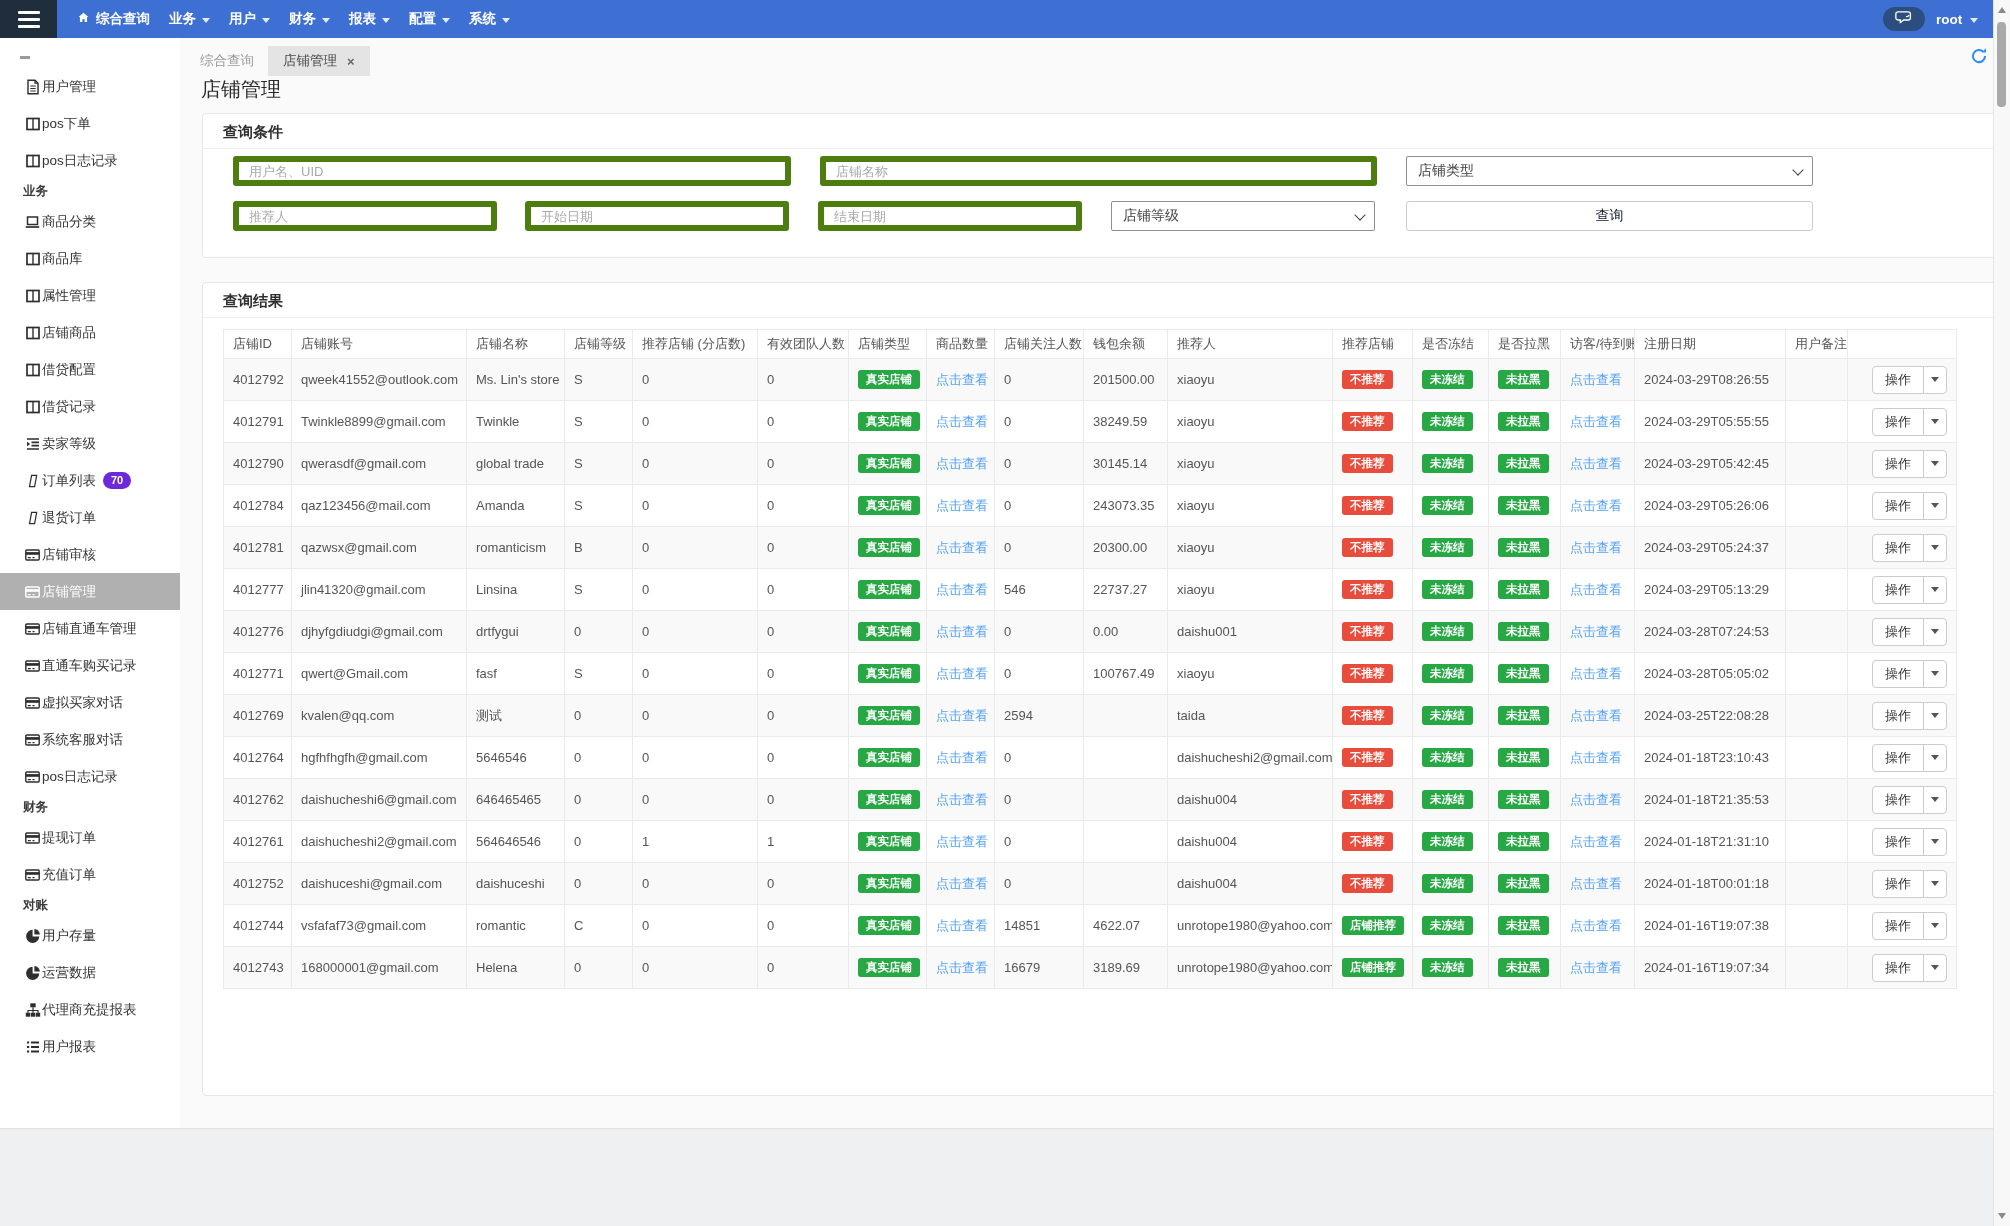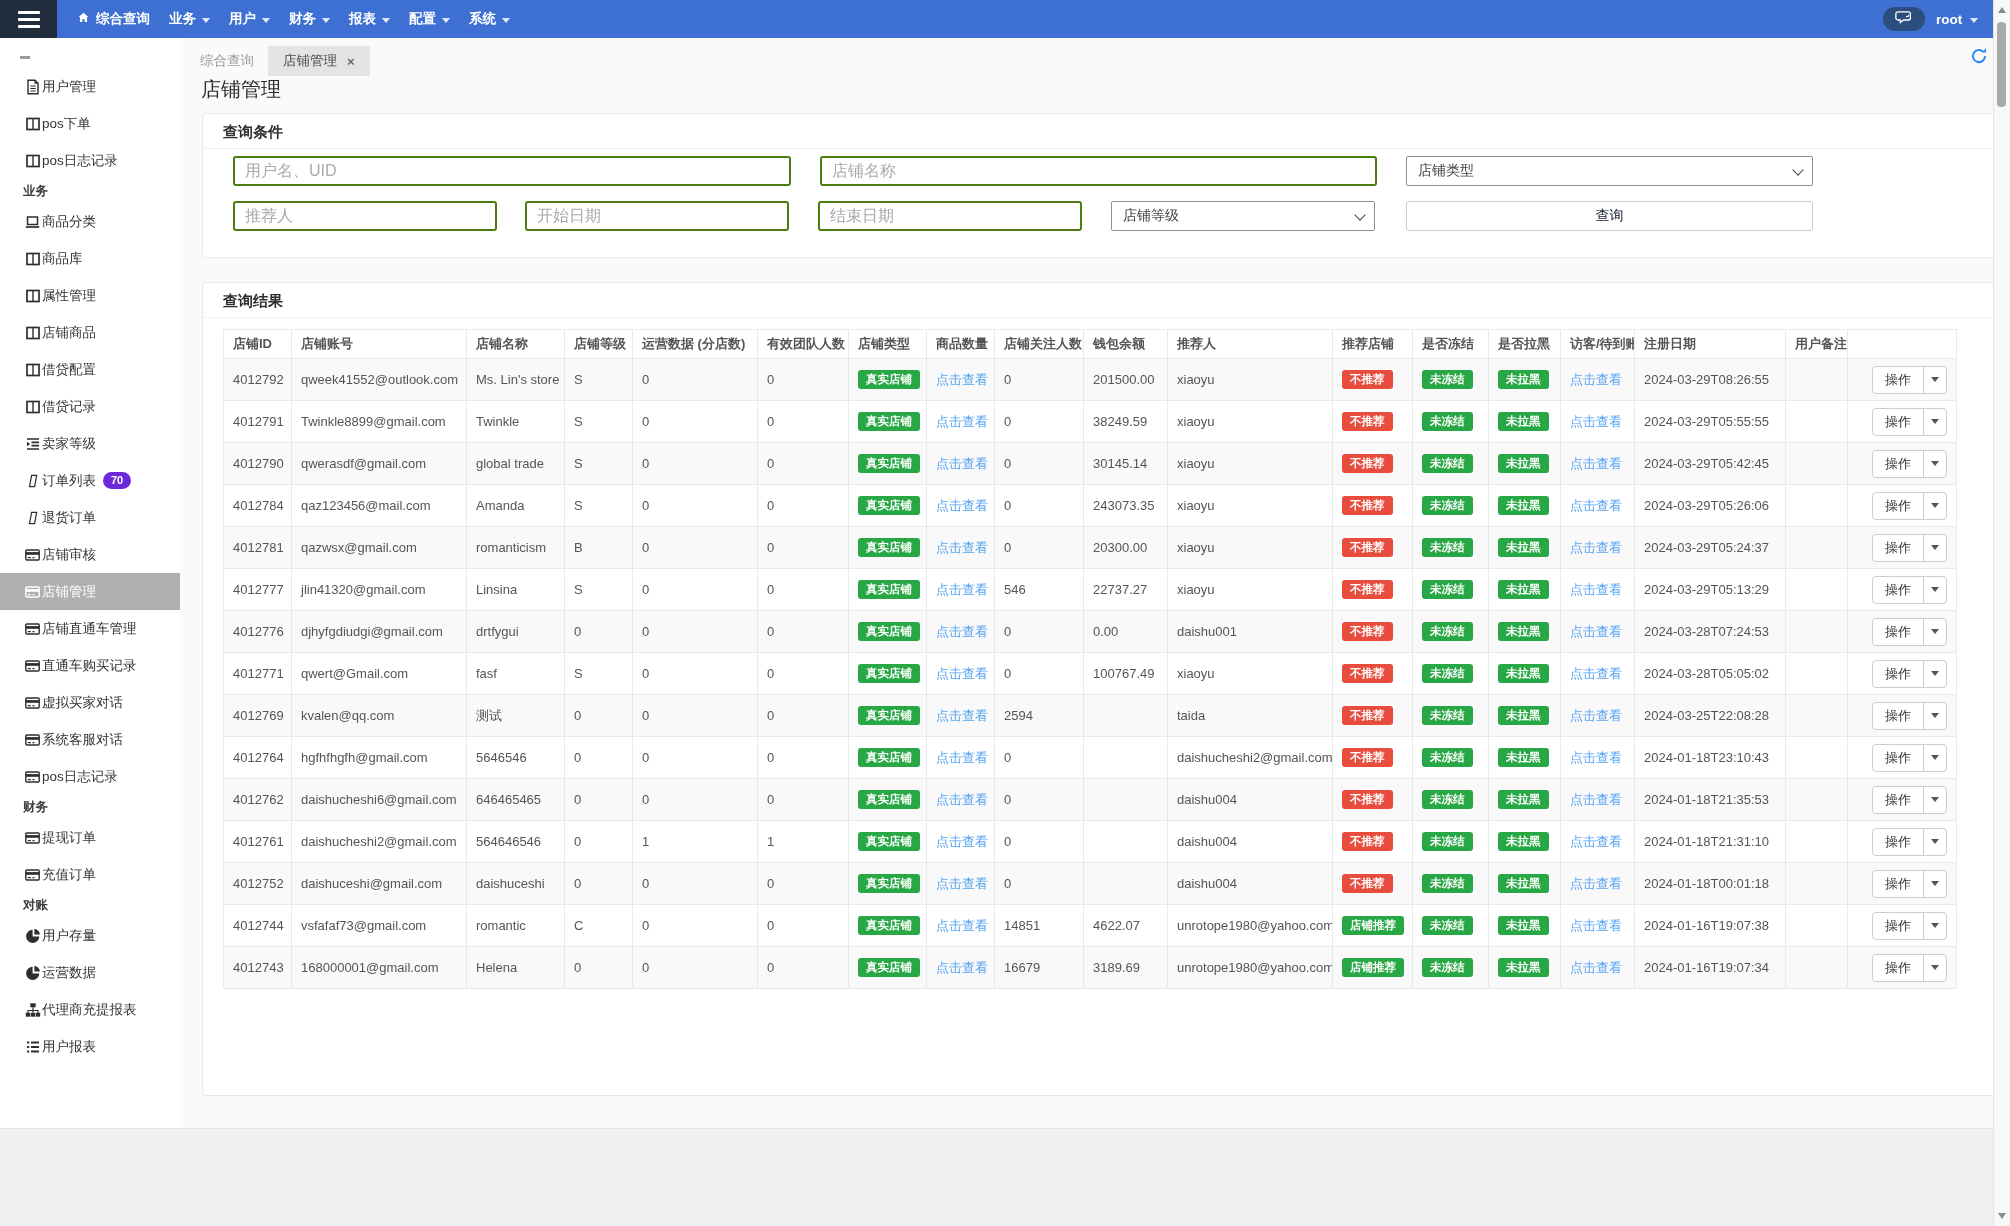--- a/index.html
+++ b/index.html
@@ -34,28 +34,28 @@
   .tab-active{position:absolute;left:88px;top:8px;height:30px;background:#e4e4e4;display:flex;align-items:center;padding:0 15px;gap:10px;font-size:13.5px;color:#4a4a4a;cursor:pointer}
   .tab-x{font-size:13px;color:#666;font-weight:700;cursor:pointer}
   .refresh{position:absolute;left:1790px;top:9px;width:18px;height:18px;cursor:pointer}
   .page-title{position:absolute;left:21px;top:38px;font-size:20px;color:#2b2b2b;font-weight:500}
   .card{position:absolute;left:22px;width:1972px;background:#fff;border:1px solid #e7e7e7;border-radius:4px;box-sizing:border-box}
   #card-filters{top:75px;height:145px}
   #card-results{top:244px;height:814px}
   .card-title{position:absolute;left:20px;top:9px;font-size:15px;font-weight:700;color:#2f2f2f}
   .card-sep{position:absolute;left:0;right:0;top:34px;height:1px;background:#f0f0f0}
   
-  .inp{position:absolute;height:30px;border:2px solid #4d7c0f;border-radius:3px;background:#fff;font-size:16px;color:#333;padding:0 10px;box-sizing:border-box;font-family:inherit;outline:none}
+  .inp{position:absolute;height:30px;border:6px solid #4d7c0f;border-radius:3px;background:#fff;font-size:13px;color:#333;padding:0 10px;box-sizing:border-box;font-family:inherit;outline:none}
   .inp::placeholder{color:#a9a9a9}
   .sel{position:absolute;height:30px;border:1px solid #8f8f8f;border-radius:2px;background:#fff;box-sizing:border-box;display:flex;align-items:center;padding:0 11px;font-size:14px;color:#444;cursor:pointer}
   .chev{position:absolute;right:10px;top:9px;width:7px;height:7px;border-right:1.6px solid #444;border-bottom:1.6px solid #444;transform:rotate(45deg)}
   .btn-search{position:absolute;left:1203px;top:87px;width:407px;height:30px;border:1px solid #ccc;border-radius:3px;background:#fff;font-size:14px;color:#0f172a;display:flex;align-items:center;justify-content:center;cursor:pointer;box-sizing:border-box}
   
   .tbl{position:absolute;left:20px;top:46px;width:1733px;border-collapse:collapse;table-layout:fixed}
-  .tbl th{height:28px;border:1px solid #e8eaec;font-size:13px;font-weight:700;color:#555;text-align:left;padding:0 9px;white-space:nowrap;overflow:hidden;background:#fff}
+  .tbl th{height:28px;border:1px solid #e8eaec;font-size:13px;font-weight:400;color:#555;text-align:left;padding:0 9px;white-space:nowrap;overflow:hidden;background:#fff}
   .tbl td{height:41px;border:1px solid #e8eaec;font-size:13px;color:#555;padding:0 9px;white-space:nowrap;overflow:hidden;background:#fff}
   .tbl tr.odd td{background:#f9f9f9}
   .bdg{display:inline-block;padding:3px 8px;border-radius:3px;color:#fff;font-size:11.5px;line-height:1.2;font-weight:700}
   .bdg.green{background:#28a745}
   .bdg.red{background:#e74c3c}
   .lnk{color:#57a3f3;cursor:pointer}
   .td-center{text-align:right}
   .op-btn{display:inline-flex;height:26px;border:1px solid #c9ccd1;border-radius:4px;overflow:hidden;background:#fff;vertical-align:middle;cursor:pointer}
   .op-main{padding:0 12px;display:flex;align-items:center;font-size:13px;color:#333}
   .op-caret{width:22px;display:flex;align-items:center;justify-content:center;border-left:1px solid #c9ccd1}
@@ -435,21 +435,21 @@
           <col style="width: 151px;">
           <col style="width: 62px;">
           <col style="width: 109px;">
         </colgroup>
         <thead>
           <tr>
             <th>店铺ID</th>
             <th>店铺账号</th>
             <th>店铺名称</th>
             <th>店铺等级</th>
-            <th>运营数据 (分店数)</th>
+            <th>推荐店铺 (分店数)</th>
             <th>有效团队人数</th>
             <th>店铺类型</th>
             <th>商品数量</th>
             <th>店铺关注人数</th>
             <th>钱包余额</th>
             <th>推荐人</th>
             <th>推荐店铺</th>
             <th>是否冻结</th>
             <th>是否拉黑</th>
             <th>访客/待到账</th>

